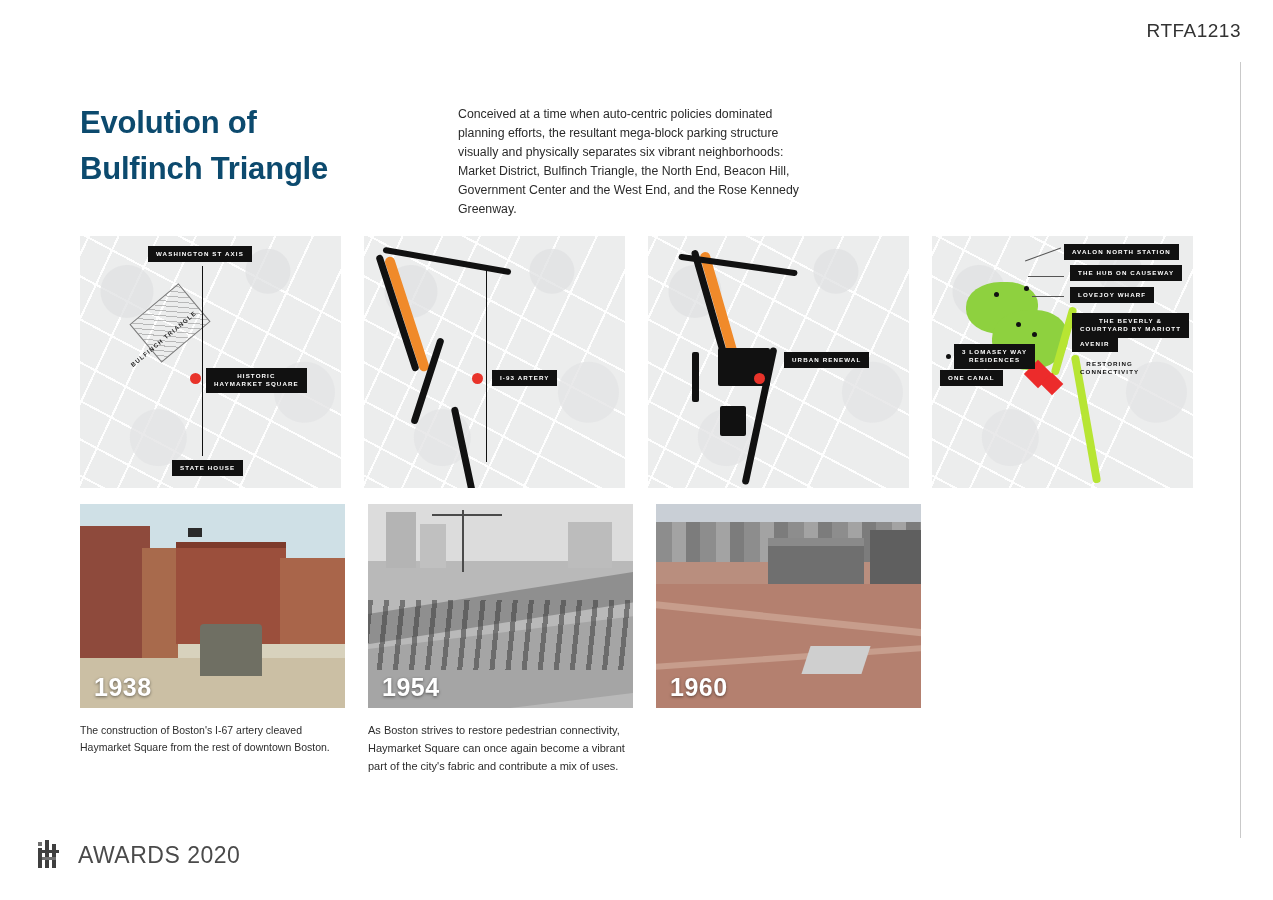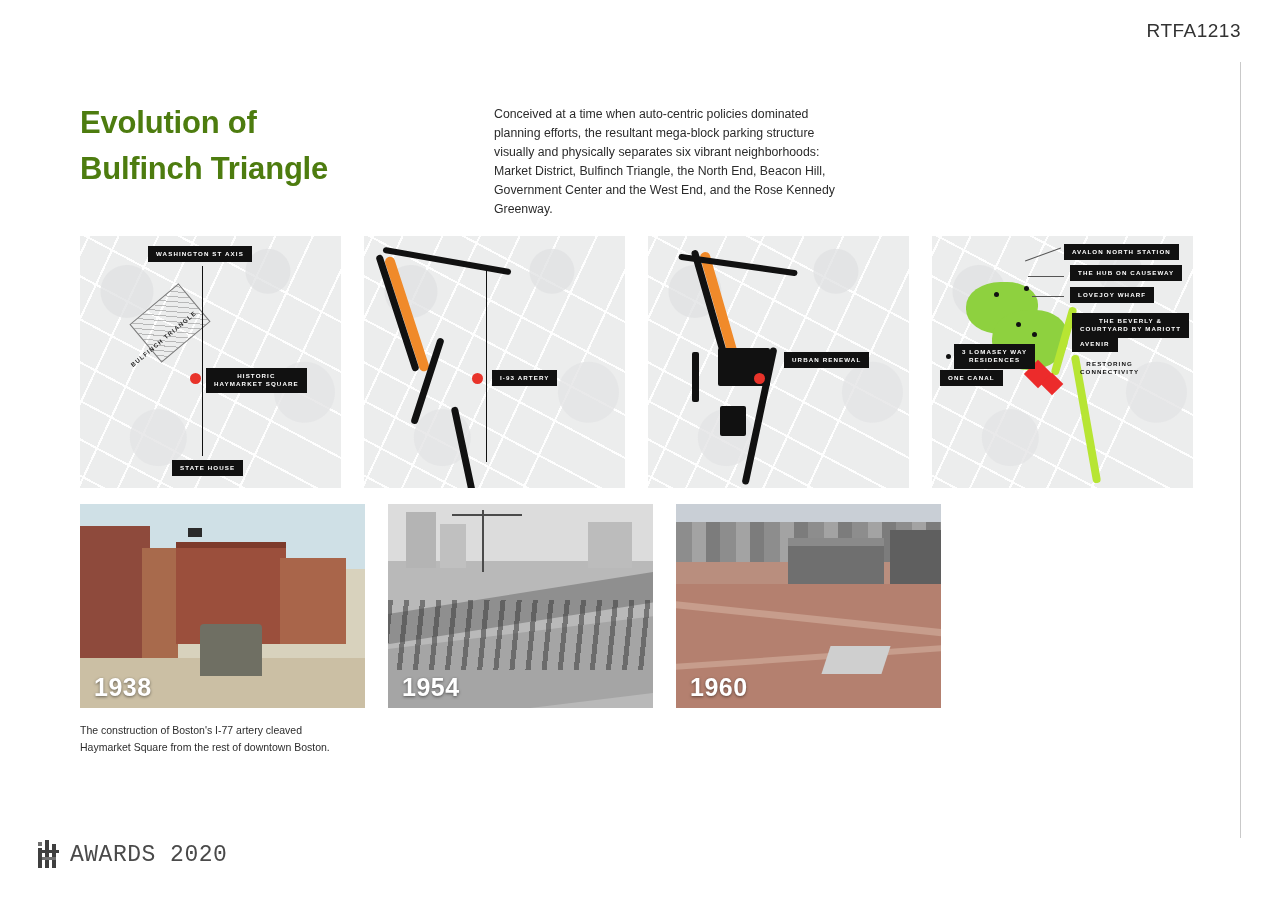--- a/index.html
+++ b/index.html
@@ -39,32 +39,31 @@
     font-family: "Liberation Sans", sans-serif;
   }
   .title {
     position: absolute;
     left: 80px;
     top: 100px;
     width: 360px;
     font-size: 31px;
     font-weight: bold;
     line-height: 1.47;
-    color: #4d7c0f;
+    color: #0c4a6e;
     letter-spacing: -0.2px;
   }
   .intro {
     position: absolute;
     left: 458px;
     top: 105px;
     width: 360px;
     font-size: 12.3px;
     line-height: 1.55;
     color: #2b2b2b;
-    margin-left: 36px;
   }
 
   
   .maps {
     position: absolute;
     left: 80px;
     top: 236px;
     width: 1113px;
     height: 252px;
     display: flex;
@@ -194,21 +193,20 @@
     color: #fff;
     font-size: 25px;
     font-weight: bold;
     letter-spacing: .5px;
     text-shadow: 0 1px 3px rgba(0,0,0,.5);
   }
   
   .p1 {
     background:
       linear-gradient(#cfe0e6 0 32%, #d8d2bd 32% 100%);
-    padding-left: 20px;
   }
   .p1 .bldgA { position:absolute; left:0; top:22px; width:70px; height:182px; background:#8e4a3c; }
   .p1 .bldgB { position:absolute; left:62px; top:44px; width:36px; height:160px; background:#a86a4c; }
   .p1 .bldgC { position:absolute; left:96px; top:38px; width:110px; height:96px; background:#9b4f3c; border-top:6px solid #7d3b2c;}
   .p1 .bldgD { position:absolute; left:200px; top:54px; width:66px; height:86px; background:#a9654a; }
   .p1 .kiosk { position:absolute; left:120px; top:120px; width:62px; height:52px; background:#6f6f63; border-radius:4px 4px 0 0;}
   .p1 .street { position:absolute; left:0; bottom:0; width:100%; height:50px; background:#cbbfa4; }
   .p1 .flag { position:absolute; left:108px; top:24px; width:14px; height:9px; background:#2b2b2b;}
   
   .p2 { background: linear-gradient(#d8d8d8 0 28%, #b9b9b9 28% 100%); filter: grayscale(1); }
@@ -264,21 +262,21 @@
   }
   .caption.c4 { font-size: 11px; line-height: 1.62; }
 
   
   .footer {
     position: absolute;
     left: 36px;
     bottom: 30px;
     display: flex;
     align-items: flex-end;
-    font-family: Liberation Mono, monospace;
+    gap: 8px;
   }
   .logo-mark {
     position: relative;
     width: 34px;
     height: 34px;
   }
   .footer-text {
     font-size: 23px;
     color: #4a4a4a;
     letter-spacing: .5px;
@@ -409,21 +407,22 @@
       <div class="plaza"></div>
       <div class="path1"></div>
       <div class="path2"></div>
       <div class="tpit"></div>
       <div class="year">1960</div>
     </div>
 
   </div>
 
   <div class="captions">
-    <div class="caption c2">The construction of Boston's I-77 artery cleaved Haymarket Square from the rest of downtown Boston.</div>
+    <div class="caption c2">The construction of Boston's I-67 artery cleaved Haymarket Square from the rest of downtown Boston.</div>
+    <div class="caption c4">As Boston strives to restore pedestrian connectivity, Haymarket Square can once again become a vibrant part of the city's fabric and contribute a mix of uses.</div>
   </div>
 
   <div class="footer">
     <div class="logo-mark">
       <svg width="34" height="34" viewBox="0 0 34 34" aria-hidden="true">
         <rect x="2" y="12" width="4" height="20" fill="#3f3f3f"></rect>
         <rect x="2" y="6" width="4" height="4" fill="#6f6f6f"></rect>
         <rect x="9" y="4" width="4" height="28" fill="#3f3f3f"></rect>
         <rect x="16" y="8" width="4" height="24" fill="#3f3f3f"></rect>
         <rect x="6" y="14" width="17" height="3" fill="#3f3f3f"></rect>

